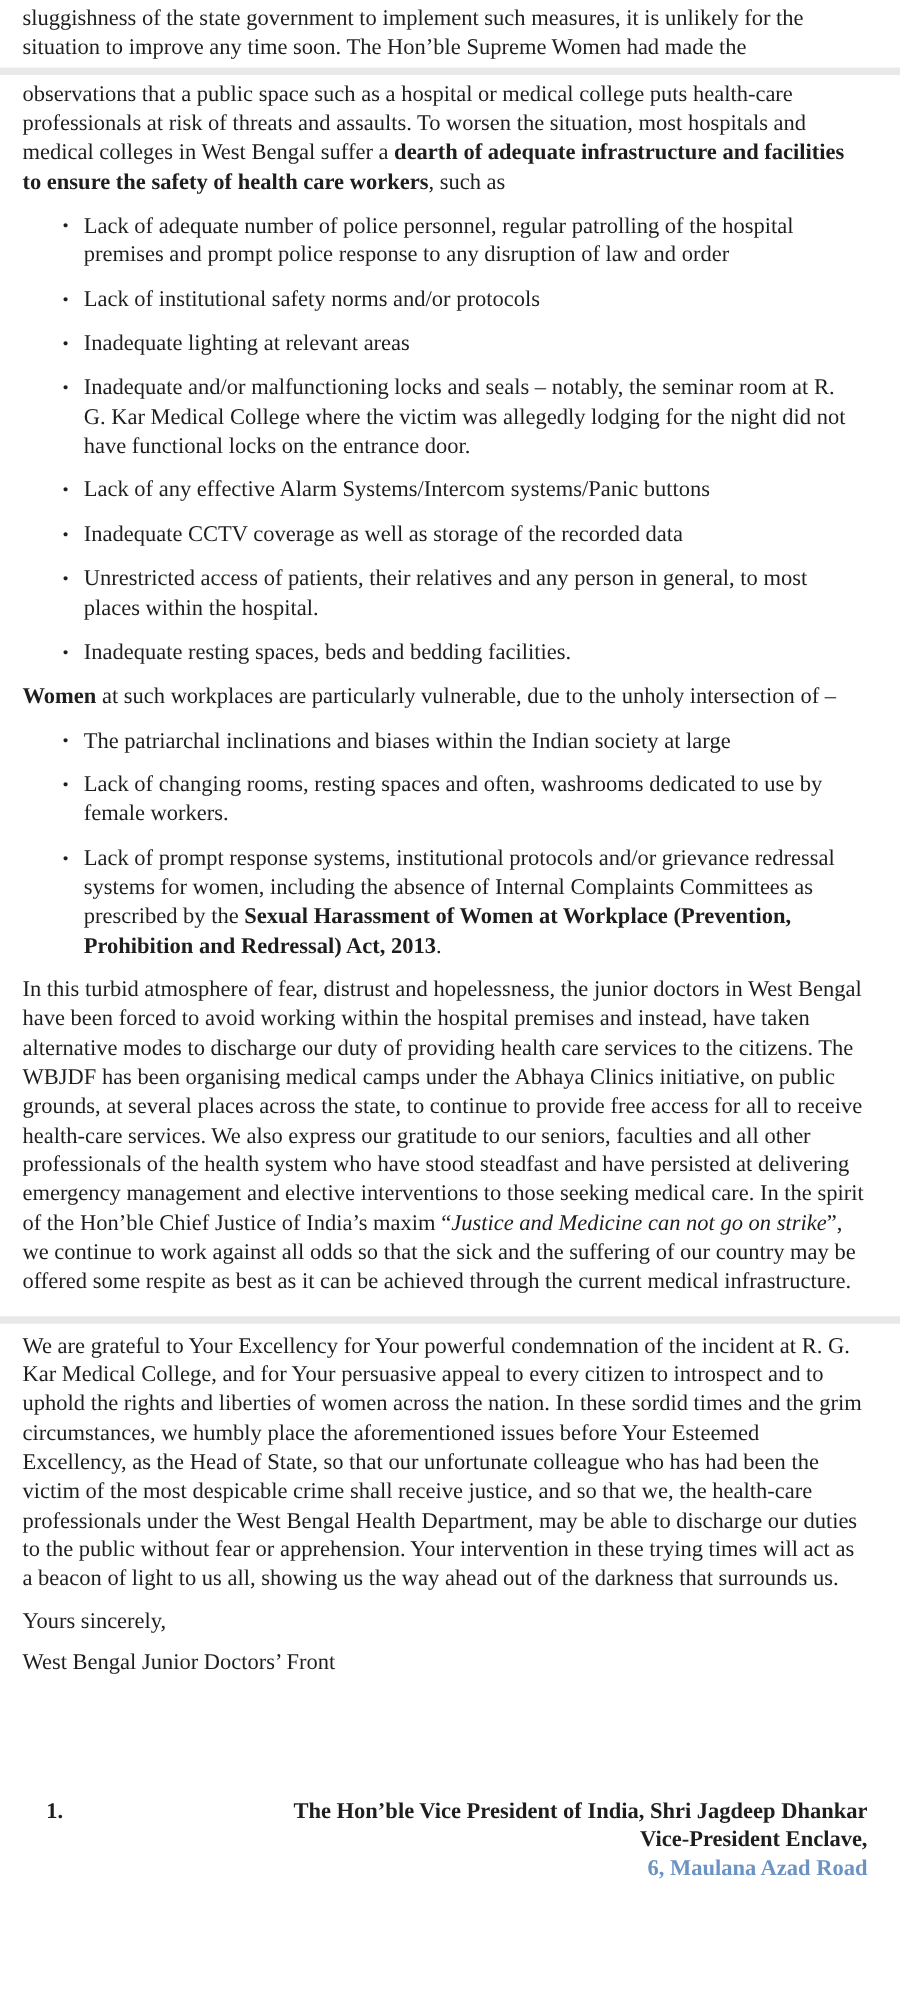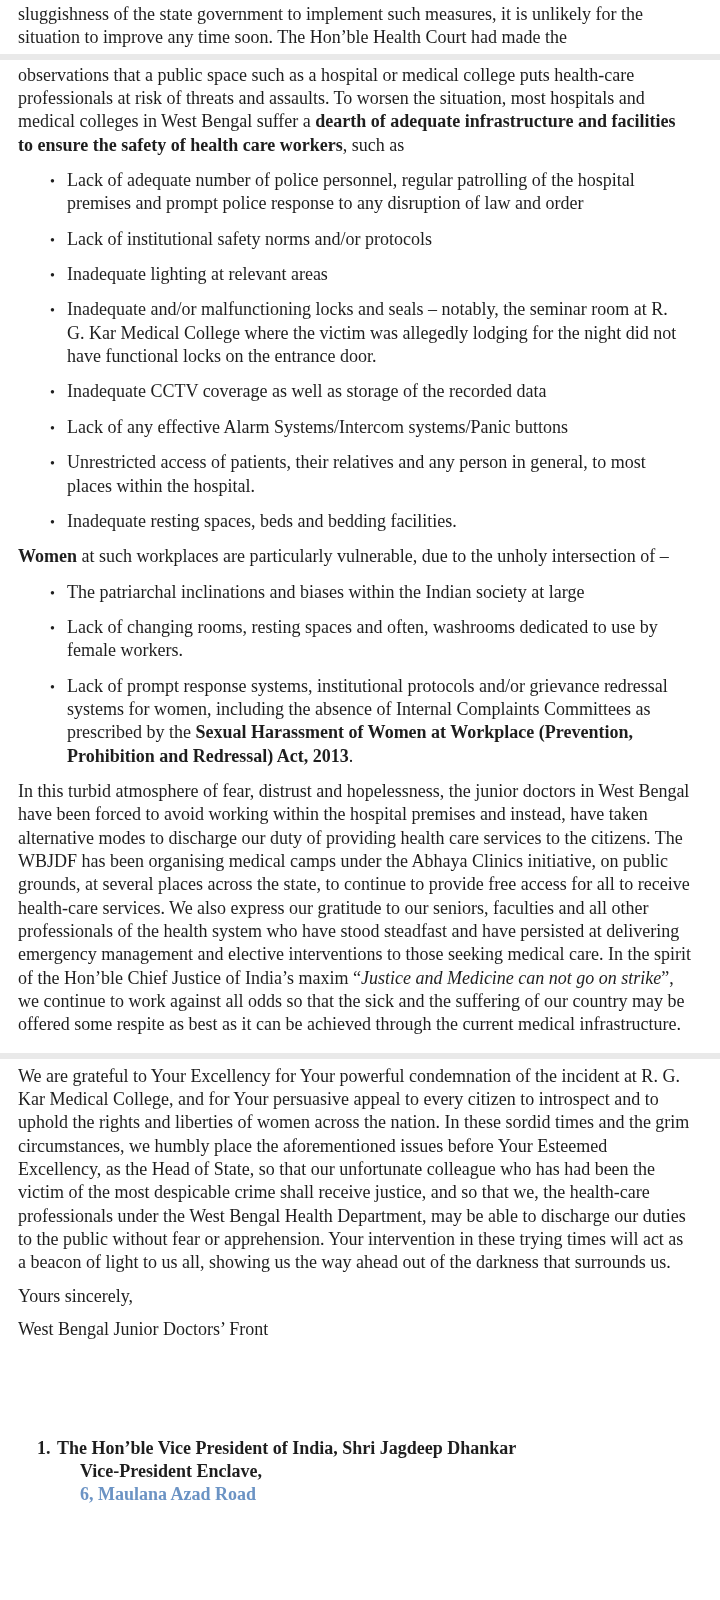--- a/index.html
+++ b/index.html
@@ -25,43 +25,43 @@
   .pb0{margin:-6px -26px 4px -18px;}
   .pb1{margin:16px -26px 6px -18px;}
   ul{list-style:none;margin:0 0 10px 0;padding:0 0 0 37px;}
   ul li{position:relative;margin:12px;padding:0;}
   ul li::before{
     content:var(--bullet);
     position:absolute;left:-17px;top:1px;
     font-size:14px;line-height:23.35px;color:var(--text);
   }
   ol{list-style:none;margin:0 0 10px 0;padding:0 0 0 39px;}
-  ol li{position:relative;margin:0;padding:0;}
+  ol li{position:relative;margin:0;padding:0;text-align:right;}
   ol li::before{
     content:attr(data-num);
     position:absolute;left:-20px;top:0;
     font-weight:bold;color:var(--text);
   }
   .addr-line{margin-left:23px;font-weight:bold;}
   .spacer{width:100%;}
 </style>
 </head>
 <body style="background: rgb(255, 255, 255);">
 
 <div class="page">
-    <div class="para"><span>sluggishness of the state government to implement such measures, it is unlikely for the situation to improve any time soon. The Hon’ble Health Court had made the</span></div>
+    <div class="para"><span>sluggishness of the state government to implement such measures, it is unlikely for the situation to improve any time soon. The Hon’ble Supreme Women had made the</span></div>
     <div class="pagebreak pb0"></div>
     <div class="para"><span>observations that a public space such as a hospital or medical college puts health-care professionals at risk of threats and assaults. To worsen the situation, most hospitals and medical colleges in West Bengal suffer a </span><span class="b">dearth of adequate infrastructure and facilities to ensure the safety of health care workers</span><span>, such as</span></div>
     <ul>
       <li><span>Lack of adequate number of police personnel, regular patrolling of the hospital premises and prompt police response to any disruption of law and order</span></li>
       <li><span>Lack of institutional safety norms and/or protocols</span></li>
       <li><span>Inadequate lighting at relevant areas</span></li>
       <li><span>Inadequate and/or malfunctioning locks and seals – notably, the seminar room at R. G. Kar Medical College where the victim was allegedly lodging for the night did not have functional locks on the entrance door.</span></li>
+      <li><span>Lack of any effective Alarm Systems/Intercom systems/Panic buttons</span></li>
       <li><span>Inadequate CCTV coverage as well as storage of the recorded data</span></li>
-      <li><span>Lack of any effective Alarm Systems/Intercom systems/Panic buttons</span></li>
       <li><span>Unrestricted access of patients, their relatives and any person in general, to most places within the hospital.</span></li>
       <li><span>Inadequate resting spaces, beds and bedding facilities.</span></li>
     </ul>
     <div class="para"><span class="b">Women</span><span> at such workplaces are particularly vulnerable, due to the unholy intersection of –</span></div>
     <ul>
       <li><span>The patriarchal inclinations and biases within the Indian society at large</span></li>
       <li><span>Lack of changing rooms, resting spaces and often, washrooms dedicated to use by female workers.</span></li>
       <li><span>Lack of prompt response systems, institutional protocols and/or grievance redressal systems for women, including the absence of Internal Complaints Committees as prescribed by the </span><span class="b">Sexual Harassment of Women at Workplace (Prevention, Prohibition and Redressal) Act, 2013</span><span>.</span></li>
     </ul>
     <div class="para"><span>In this turbid atmosphere of fear, distrust and hopelessness, the junior doctors in West Bengal have been forced to avoid working within the hospital premises and instead, have taken alternative modes to discharge our duty of providing health care services to the citizens. The WBJDF has been organising medical camps under the Abhaya Clinics initiative, on public grounds, at several places across the state, to continue to provide free access for all to receive health-care services. We also express our gratitude to our seniors, faculties and all other professionals of the health system who have stood steadfast and have persisted at delivering emergency management and elective interventions to those seeking medical care. In the spirit of the Hon’ble Chief Justice of India’s maxim “</span><span class="i">Justice and Medicine can not go on strike</span><span>”, we continue to work against all odds so that the sick and the suffering of our country may be offered some respite as best as it can be achieved through the current medical infrastructure.</span></div>

